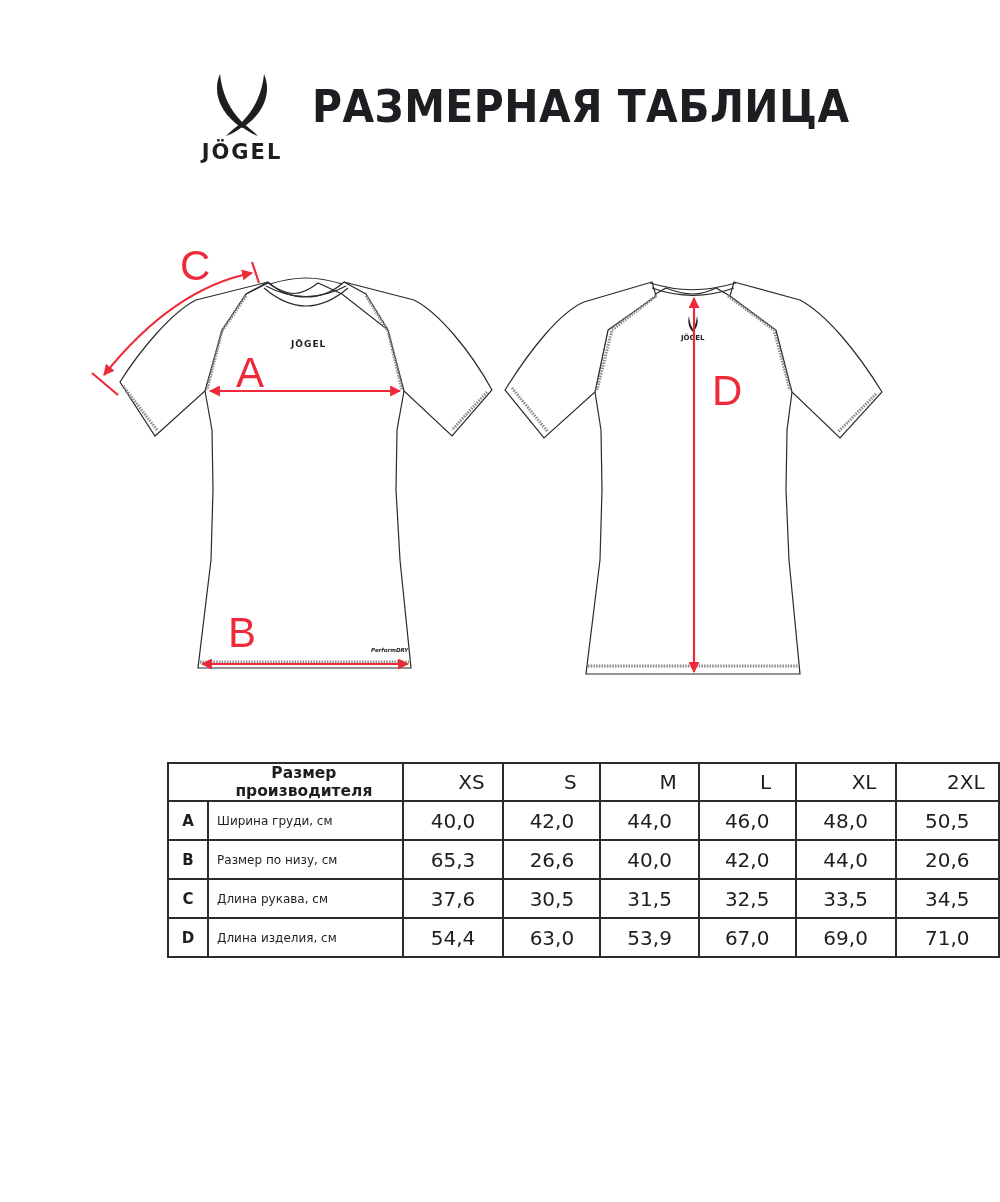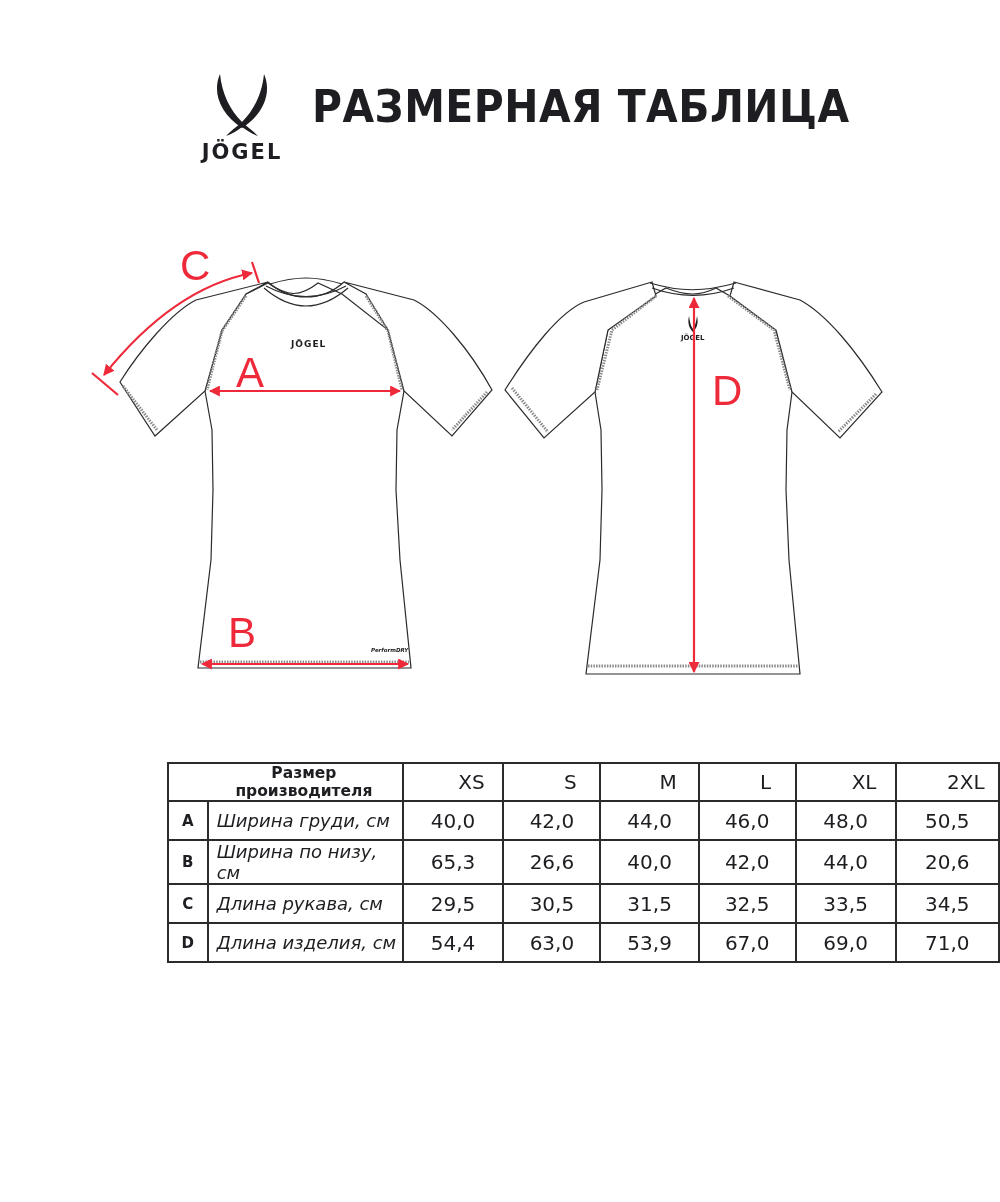--- a/index.html
+++ b/index.html
@@ -17,21 +17,21 @@
   .meas-label { position:absolute; font-family:"Liberation Sans", sans-serif; color:#ee2a3a;
                 font-size:42px; line-height:42px; }
   #size-table { position:absolute; left:167px; top:762px; border-collapse:collapse;
                 font-family:"DejaVu Sans", sans-serif; color:#1e1e22; }
   #size-table td { border:2px solid #2b2b2e; text-align:center; font-size:20px; padding:0; }
   #size-table tr.r-h td { height:34px;padding-left:37px; }
   #size-table tr.r-ru td { height:37px; }
   #size-table tr.r-m td { height:37px; }
   #size-table td.hdr { font-weight:bold; font-size:15.5px; }
   #size-table td.letter { font-weight:bold; font-size:15px; width:35px; }
-  #size-table td.param { text-align:left; padding-left:8px; width:170px; font-size:18px;font-style:italic; }
+  #size-table td.param { text-align:left; padding-left:8px; width:170px; font-size:12px; }
   #size-table td.val { width:73px; }
 </style>
 </head>
 <body>
 
 <div id="logo" class="abs">
   <svg width="104" height="70" viewBox="0 0 104 70">
     <path d="M30 4 C 22 22, 30 44, 52 58 C 74 44, 82 22, 74 4 C 72 24, 64 40, 52 52 C 40 40, 32 24, 30 4 Z" fill="#1e1e22"></path>
     <path d="M36 66 C 44 58, 48 56, 52 52 C 56 56, 60 58, 68 66 C 62 64, 56 60, 52 57 C 48 60, 42 64, 36 66 Z" fill="#1e1e22"></path>
   </svg>
@@ -129,32 +129,32 @@
     <td class="param">Ширина груди, см</td>
     <td>40,0</td>
     <td>42,0</td>
     <td>44,0</td>
     <td>46,0</td>
     <td>48,0</td>
     <td>50,5</td>
   </tr>
   <tr class="r-m">
     <td class="letter">B</td>
-    <td class="param">Ширина по низу, см</td>
+    <td class="param">Размер по низу, см</td>
     <td>65,3</td>
     <td>26,6</td>
     <td>40,0</td>
     <td>42,0</td>
     <td>44,0</td>
     <td>20,6</td>
   </tr>
   <tr class="r-m">
     <td class="letter">C</td>
     <td class="param">Длина рукава, см</td>
-    <td>29,5</td>
+    <td>37,6</td>
     <td>30,5</td>
     <td>31,5</td>
     <td>32,5</td>
     <td>33,5</td>
     <td>34,5</td>
   </tr>
   <tr class="r-m">
     <td class="letter">D</td>
     <td class="param">Длина изделия, см</td>
     <td>54,4</td>

